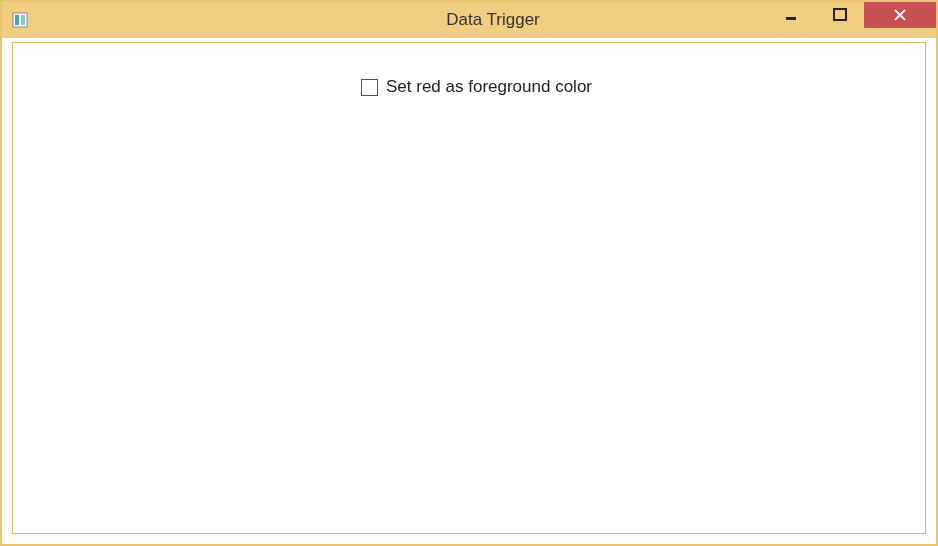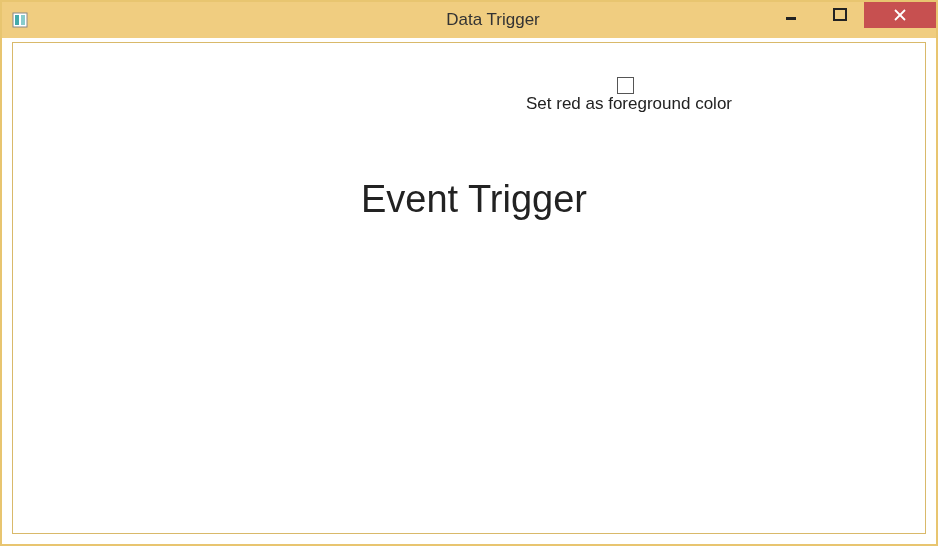--- a/index.html
+++ b/index.html
@@ -77,21 +77,20 @@
       background: #fff;
       border: 1px solid #d9b96a;
       padding: 28px;
     }
     .checkbox-row {
       display: flex;
       align-items: center;
       justify-content: flex-start;
       margin-left: 320px;
       margin-top: 6px;
-      flex-direction: column;
     }
     .checkbox {
       width: 17px;
       height: 17px;
       border: 1px solid #555;
       background: #fff;
       margin-right: 8px;
       cursor: pointer;
     }
     .checkbox-label {
@@ -137,15 +136,14 @@
         </svg>
       </div>
     </div>
   </div>
 
   <div class="client-area">
     <div class="checkbox-row">
       <div class="checkbox"></div>
       <span class="checkbox-label">Set red as foreground color</span>
     </div>
-    <div class="heading">Event Trigger</div>
   </div>
 </div>
 
 </body></html>

